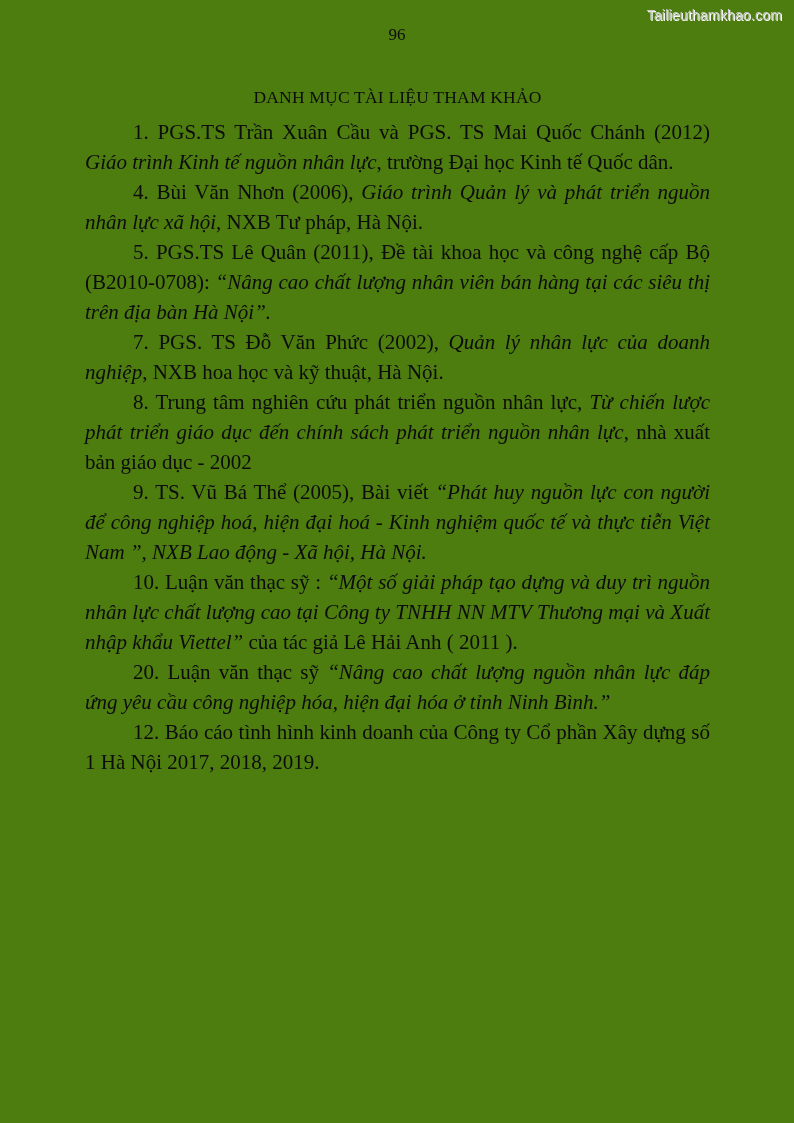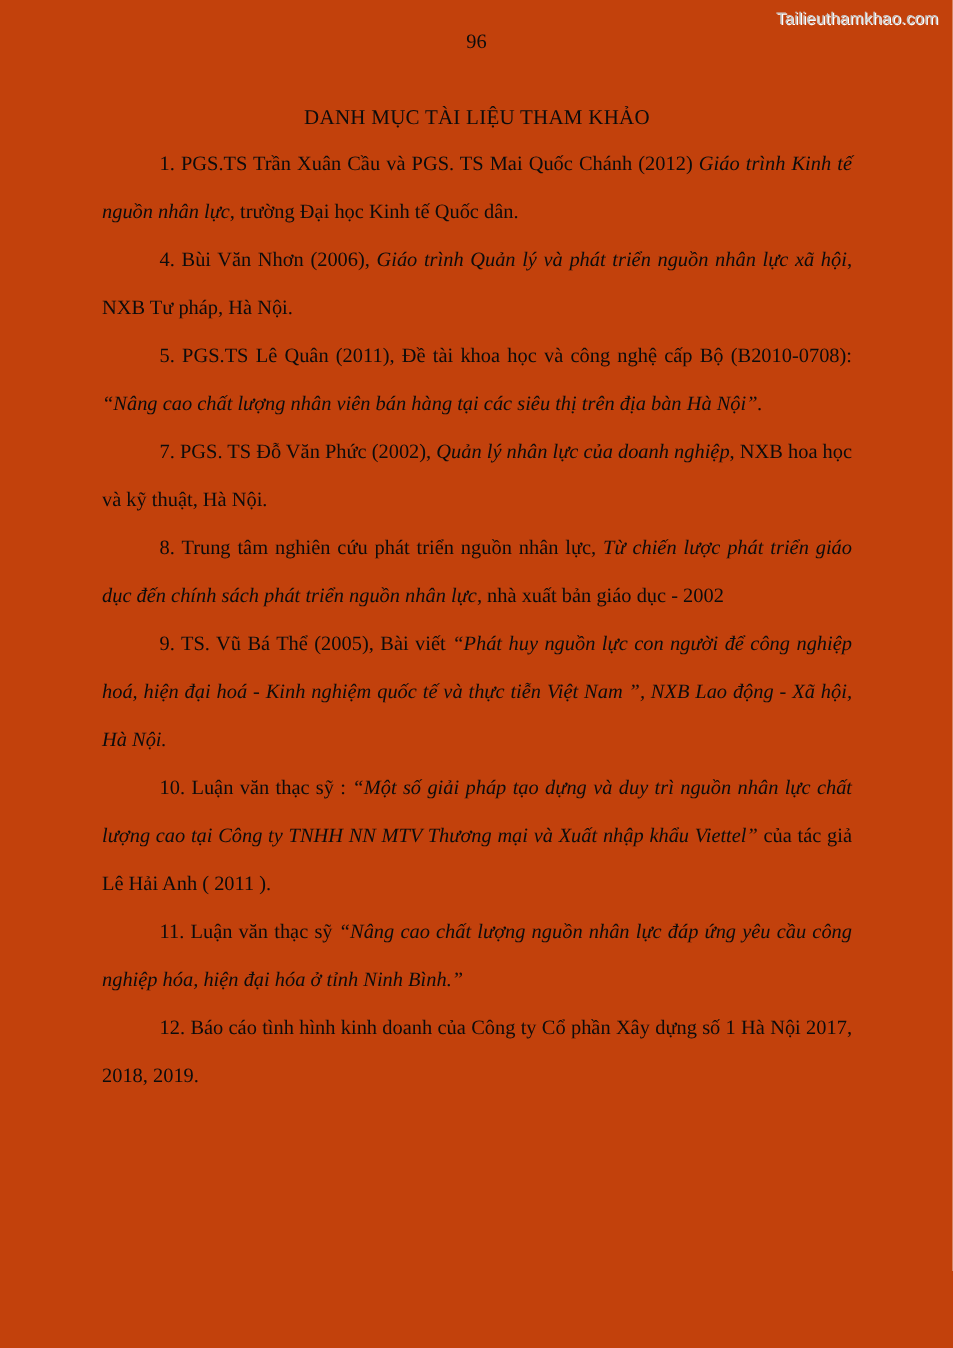--- a/index.html
+++ b/index.html
@@ -4,21 +4,21 @@
 <style>
   html, body {
     margin: 0;
     padding: 0;
     background: #ffffff;
   }
   .page {
     position: relative;
     width: 794px;
     height: 1123px;
-    background: #c2410c;
+    background: #4d7c0f;
     overflow: hidden;
     font-family: "Liberation Serif", "DejaVu Serif", serif;
     color: #0c0c0c;
   }
   .watermark {
     position: absolute;
     top: 7px;
     right: 12px;
     font-family: "Liberation Sans", "DejaVu Sans", sans-serif;
     font-size: 14px;
@@ -39,22 +39,22 @@
     font-size: 17.5px;
     font-weight: normal;
     line-height: 22px;
     letter-spacing: 0.2px;
   }
   .references {
     margin: 9px 84px 0 85px;
   }
   .ref {
     margin: 0;
-    font-size: 17px;
-    line-height: 40px;
+    font-size: 21px;
+    line-height: 30px;
     text-align: justify;
     text-indent: 48px;
   }
   .ref em {
     font-style: italic;
   }
 </style>
 </head>
 <body>
 
@@ -66,16 +66,16 @@
   <h1 class="doc-title">DANH MỤC TÀI LIỆU THAM KHẢO</h1>
 
   <div class="references">
       <p class="ref"><span>1. PGS.TS Trần Xuân Cầu và PGS. TS Mai Quốc Chánh (2012) </span><em>Giáo trình Kinh tế nguồn nhân lực</em><span>, trường Đại học Kinh tế Quốc dân.</span></p>
       <p class="ref"><span>4. Bùi Văn Nhơn (2006), </span><em>Giáo trình Quản lý và phát triển nguồn nhân lực xã hội</em><span>, NXB Tư pháp, Hà Nội.</span></p>
       <p class="ref"><span>5. PGS.TS Lê Quân (2011), Đề tài khoa học và công nghệ cấp Bộ (B2010-0708): </span><em>“Nâng cao chất lượng nhân viên bán hàng tại các siêu thị trên địa bàn Hà Nội”.</em></p>
       <p class="ref"><span>7. PGS. TS Đỗ Văn Phức (2002), </span><em>Quản lý nhân lực của doanh nghiệp</em><span>, NXB hoa học và kỹ thuật, Hà Nội.</span></p>
       <p class="ref"><span>8. Trung tâm nghiên cứu phát triển nguồn nhân lực, </span><em>Từ chiến lược phát triển giáo dục đến chính sách phát triển nguồn nhân lực</em><span>, nhà xuất bản giáo dục - 2002</span></p>
       <p class="ref"><span>9. TS. Vũ Bá Thể (2005), Bài viết </span><em>“Phát huy nguồn lực con người để công nghiệp hoá, hiện đại hoá - Kinh nghiệm quốc tế và thực tiễn Việt Nam ”, NXB Lao động - Xã hội, Hà Nội.</em></p>
       <p class="ref"><span>10. Luận văn thạc sỹ : </span><em>“Một số giải pháp tạo dựng và duy trì nguồn nhân lực chất lượng cao tại Công ty TNHH NN MTV Thương mại và Xuất nhập khẩu Viettel”</em><span> của tác giả Lê Hải Anh ( 2011 ).</span></p>
-      <p class="ref"><span>11. Luận văn thạc sỹ </span><em>“Nâng cao chất lượng nguồn nhân lực đáp ứng yêu cầu công nghiệp hóa, hiện đại hóa ở tỉnh Ninh Bình.”</em></p>
+      <p class="ref"><span>20. Luận văn thạc sỹ </span><em>“Nâng cao chất lượng nguồn nhân lực đáp ứng yêu cầu công nghiệp hóa, hiện đại hóa ở tỉnh Ninh Bình.”</em></p>
       <p class="ref"><span>12. Báo cáo tình hình kinh doanh của Công ty Cổ phần Xây dựng số 1 Hà Nội 2017, 2018, 2019.</span></p>
     </div>
 </div>
 
 </body></html>

